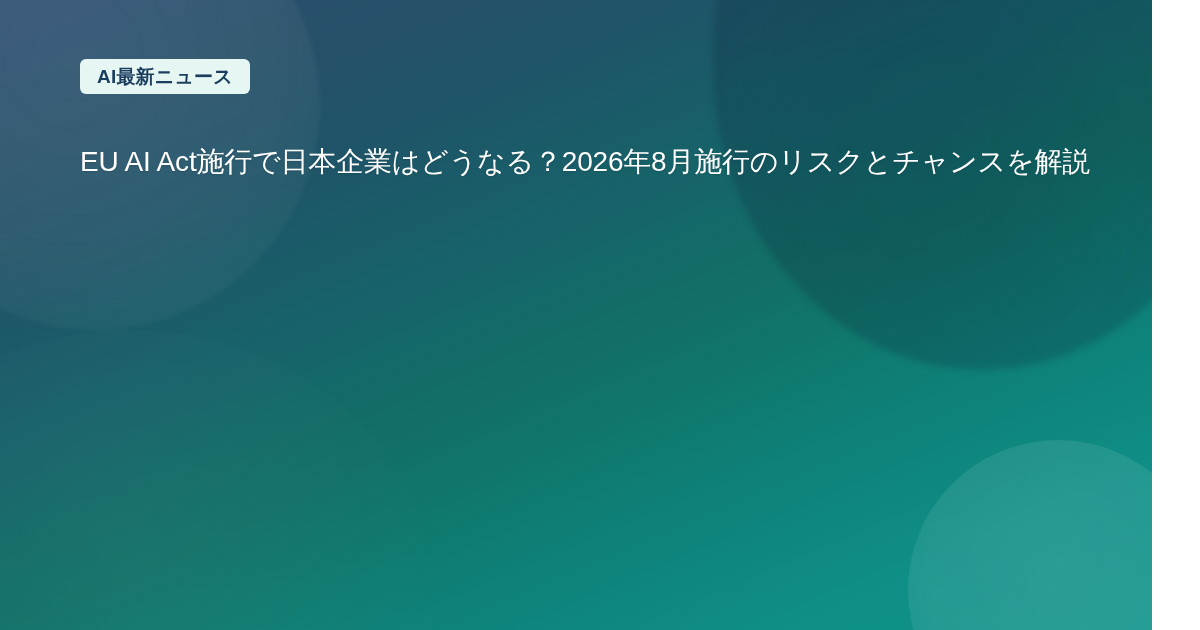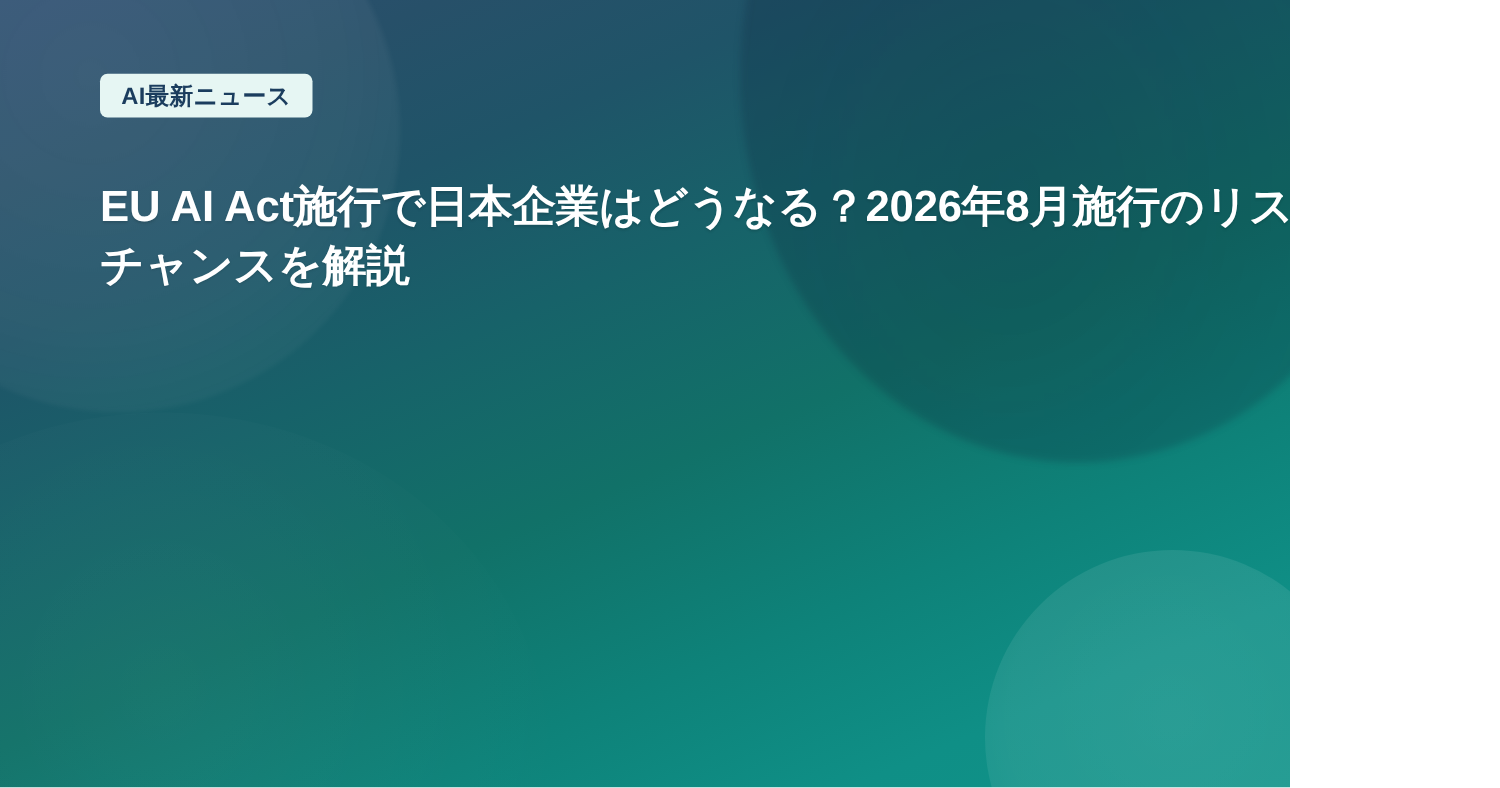--- a/index.html
+++ b/index.html
@@ -4,21 +4,21 @@
 <title>OGP Card</title>
 <style>
   html, body {
     margin: 0;
     padding: 0;
     background: #ffffff;
   }
 
   .ogp-card {
     position: relative;
-    width: 1032px;
+    width: 1152px;
     height: 630px;
     overflow: hidden;
     font-family: "Liberation Sans", "DejaVu Sans", sans-serif;
     
     background:
       linear-gradient(157deg,
         #2e4f71 0%,
         #275069 14%,
         #1f5468 26%,
         #176269 40%,
@@ -119,22 +119,22 @@
     box-sizing: border-box;
   }
 
   .headline {
     position: absolute;
     left: 80px;
     top: 143px;
     width: 1040px;
     margin: 0;
     color: #ffffff;
-    font-size: 35px;
-    font-weight: bold;
+    font-size: 28px;
+    font-weight: normal;
     line-height: 1.33;
     letter-spacing: -0.2px;
     text-shadow: 0 1px 2px rgba(0,0,0,0.13);
   }
 
   .footer {
     position: absolute;
     left: 80px;
     right: 80px;
     bottom: 42px;

